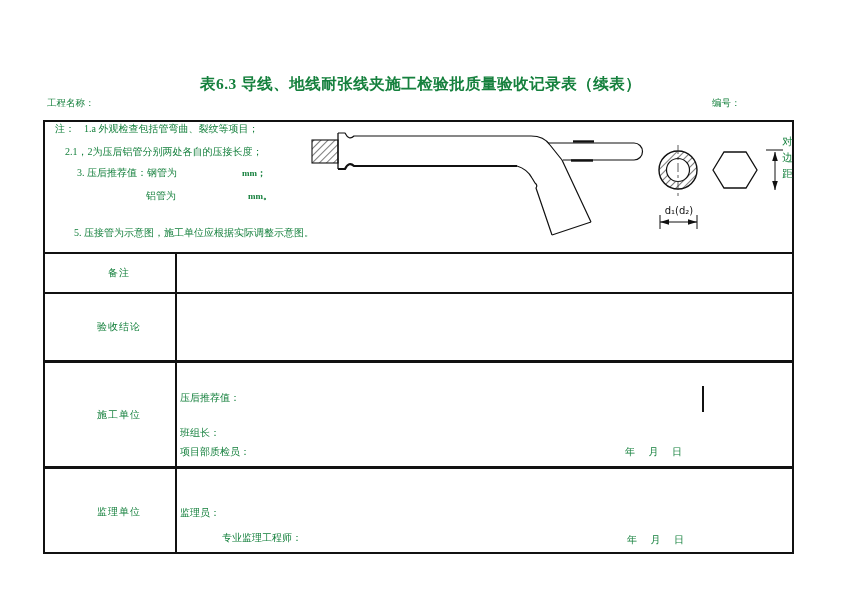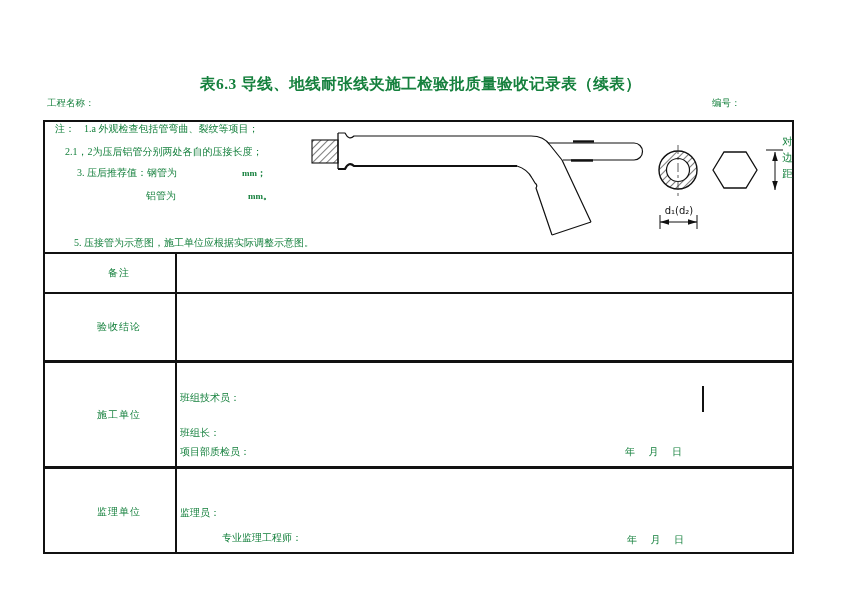--- a/index.html
+++ b/index.html
@@ -51,21 +51,21 @@
 
   <div class="vline" style="left:175px;top:252px;width:1.5px;height:302px;"></div>
 
   <div class="abs note" style="left:55px;top:122px;">注：</div>
   <div class="abs note" style="left:84px;top:122px;">1.a 外观检查包括管弯曲、裂纹等项目；</div>
   <div class="abs note" style="left:65px;top:145px;">2.1，2为压后铝管分别两处各自的压接长度；</div>
   <div class="abs note" style="left:77px;top:166px;">3. 压后推荐值：钢管为</div>
   <div class="abs unit" style="left:242px;top:167px;">mm；</div>
   <div class="abs note" style="left:146px;top:189px;">铝管为</div>
   <div class="abs unit" style="left:242px;top:190px;margin-left:6px;">mm。</div>
-  <div class="abs note" style="left:74px;top:236px;">5. 压接管为示意图，施工单位应根据实际调整示意图。</div>
+  <div class="abs note" style="left:74px;top:226px;">5. 压接管为示意图，施工单位应根据实际调整示意图。</div>
 
   <svg class="abs" style="left:305px;top:120px;" width="490" height="133" viewBox="0 0 490 133">
     <defs>
       <pattern id="hatch" width="5" height="5" patternUnits="userSpaceOnUse" patternTransform="rotate(45)">
         <line x1="0" y1="0" x2="0" y2="5" stroke="#222" stroke-width="1.2"></line>
       </pattern>
     </defs>
 
     <g>
       <rect x="7" y="20" width="26" height="23" fill="url(#hatch)" stroke="#111" stroke-width="1.1"></rect>
@@ -116,21 +116,21 @@
   <div class="rowlabel" style="top:266px;">备注</div>
   <div class="rowlabel" style="top:320px;">验收结论</div>
   <div class="rowlabel" style="top:408px;">施工单位</div>
   <div class="rowlabel" style="top:505px;text-align:center;">监理单位</div>
 
   <div class="abs" style="left:177px;top:254px;width:616px;height:38px;"></div>
   <div class="abs" style="left:177px;top:294px;width:616px;height:66px;"></div>
   <div class="abs" style="left:177px;top:364px;width:616px;height:102px;"></div>
   <div class="abs" style="left:177px;top:470px;width:616px;height:83px;"></div>
 
-  <div class="abs field" style="left:180px;top:391px;">班组技术员：</div>
+  <div class="abs field" style="left:180px;top:391px;">压后推荐值：</div>
   <div class="abs field" style="left:180px;top:418px;margin-top:8px;">班组长：</div>
   <div class="abs field" style="left:180px;top:445px;">项目部质检员：</div>
   <div class="abs datestamp" style="left:625px;top:445px;">年 月 日</div>
 
   <div class="cursor"></div>
 
   <div class="abs field" style="left:180px;top:506px;">监理员：</div>
   <div class="abs field" style="left:193px;top:531px;margin-left:29px;">专业监理工程师：</div>
   <div class="abs datestamp" style="left:627px;top:533px;">年 月 日</div>
 

